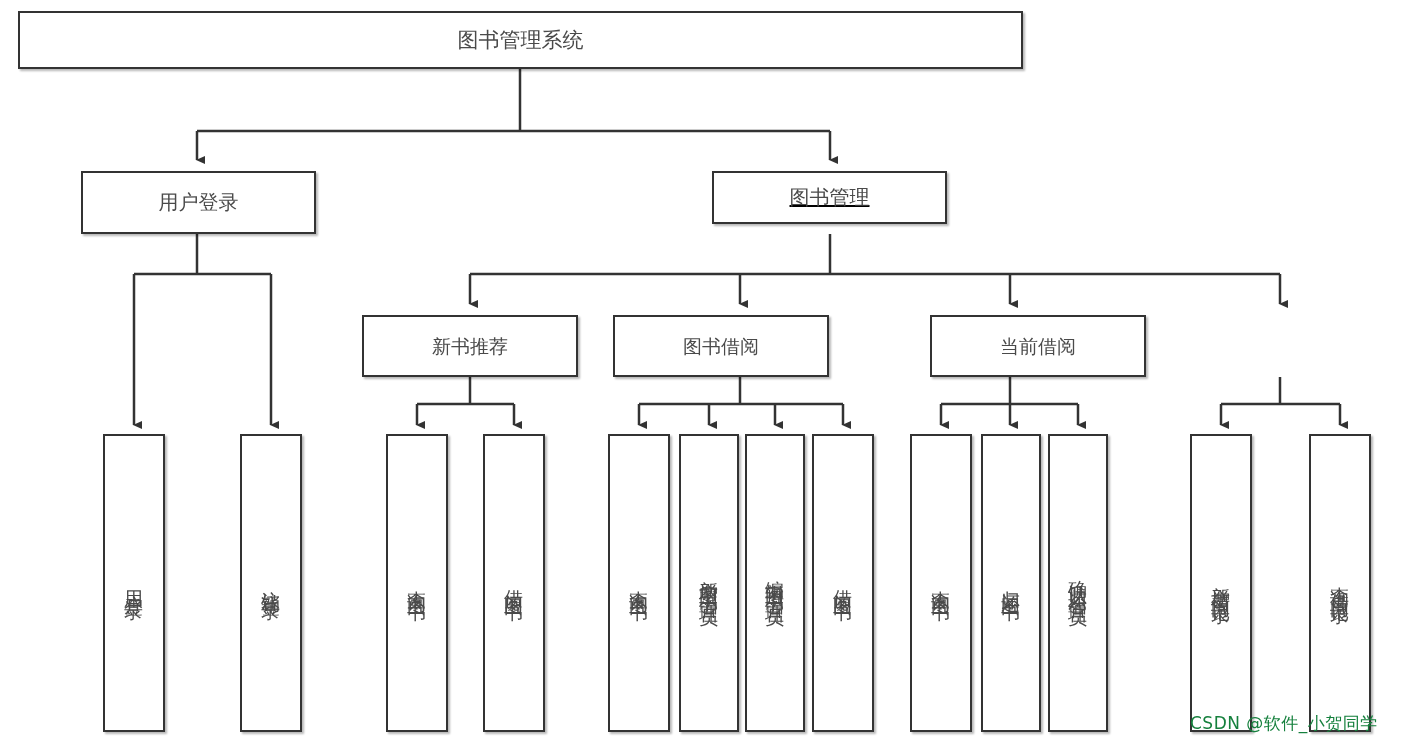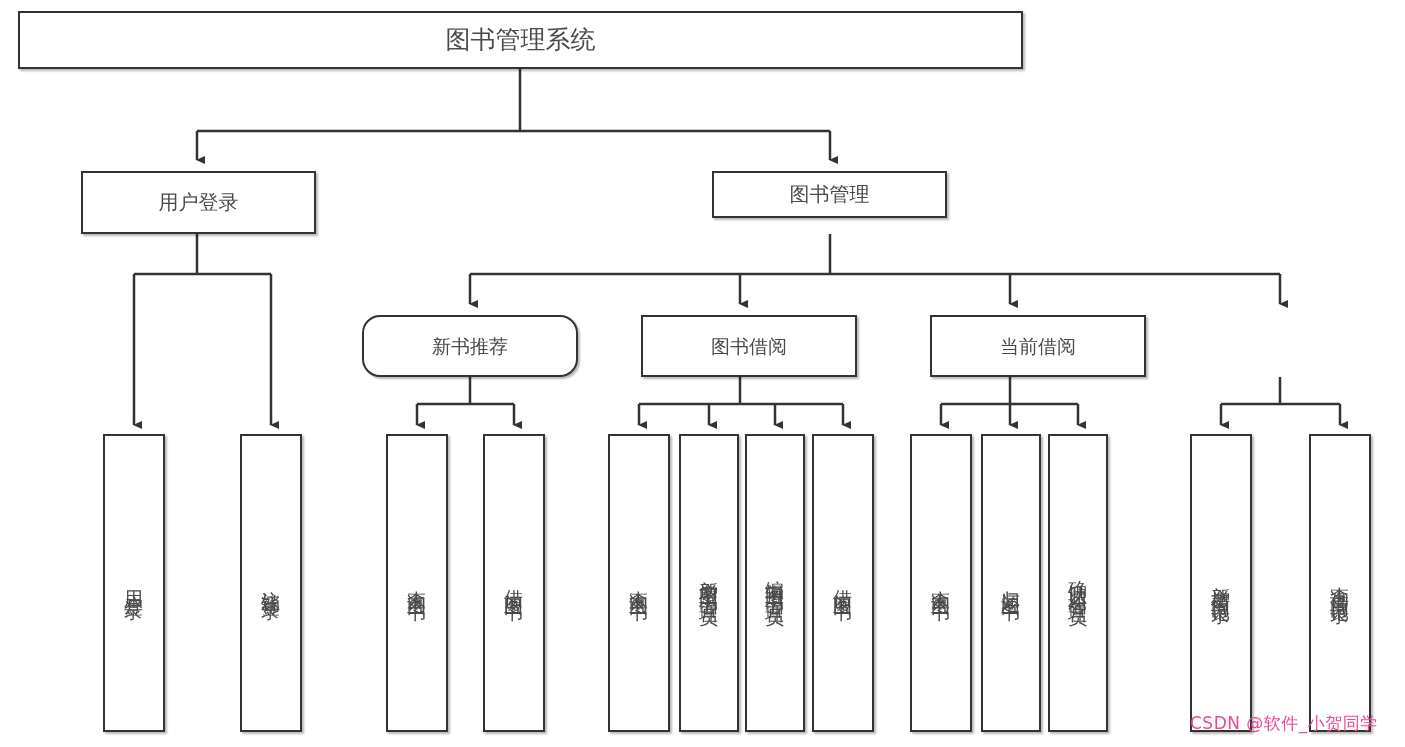--- a/index.html
+++ b/index.html
@@ -37,41 +37,41 @@
     justify-content: center;
     z-index: 2;
   }
   .node-label {
     color: #4a4a4a;
     font-family: "DejaVu Sans", "Liberation Sans", sans-serif;
     line-height: 1.18;
     text-align: center;
     white-space: pre;
   }
-  .node.root .node-label { font-size: 25px; }
+  .node.root .node-label { font-size: 21px; }
   .node.l2 .node-label   { font-size: 20px; }
   .node.l3 .node-label   { font-size: 19px; }
   .node.leaf {
     align-items: center;
     justify-content: center;
   }
   .node.leaf .node-label {
     writing-mode: vertical-rl;
     text-orientation: upright;
     font-size: 19px;
     letter-spacing: 4px;
     line-height: 1;
     white-space: normal;
   }
   .watermark {
     position: absolute;
     left: 1190px;
     top: 712px;
     font-size: 17px;
-    color: #ec4899;
+    color: #15803d;
     letter-spacing: 0.5px;
     z-index: 5;
     white-space: nowrap;
     font-family: "DejaVu Sans", "Liberation Sans", sans-serif;
   }
 </style>
 </head>
 <body>
 
 <div id="canvas">
@@ -126,28 +126,28 @@
     </g>
   </svg>
 
   <div class="node root" style="left:18px; top:11px; width:1005px; height:58px;">
     <span class="node-label">图书管理系统</span>
   </div>
 
   <div class="node l2" style="left:81px; top:171px; width:235px; height:63px;">
     <span class="node-label">用户登录</span>
   </div>
-  <div class="node l2" style="left:712px; top:171px; width:235px; height:47px;">
+  <div class="node l2" style="left:712px; top:171px; width:235px; height:53px;text-decoration:underline;">
     <span class="node-label">图书管理</span>
   </div>
 
-  <div class="node l3" style="left:362px; top:315px; width:216px; height:62px;border-radius:18px;">
+  <div class="node l3" style="left:362px; top:315px; width:216px; height:62px;">
     <span class="node-label">新书推荐</span>
   </div>
-  <div class="node l3" style="left:641px; top:315px; width:216px; height:62px;">
+  <div class="node l3" style="left:613px; top:315px; width:216px; height:62px;">
     <span class="node-label">图书借阅</span>
   </div>
   <div class="node l3" style="left:902px; top:315px; width:216px; height:62px;margin-left:28px;">
     <span class="node-label">当前借阅</span>
   </div>
 
   <div class="node leaf" style="left:103px; top:434px; width:62px; height:298px;">
     <span class="node-label">用户登录</span>
   </div>
   <div class="node leaf" style="left:240px; top:434px; width:62px; height:298px;">

